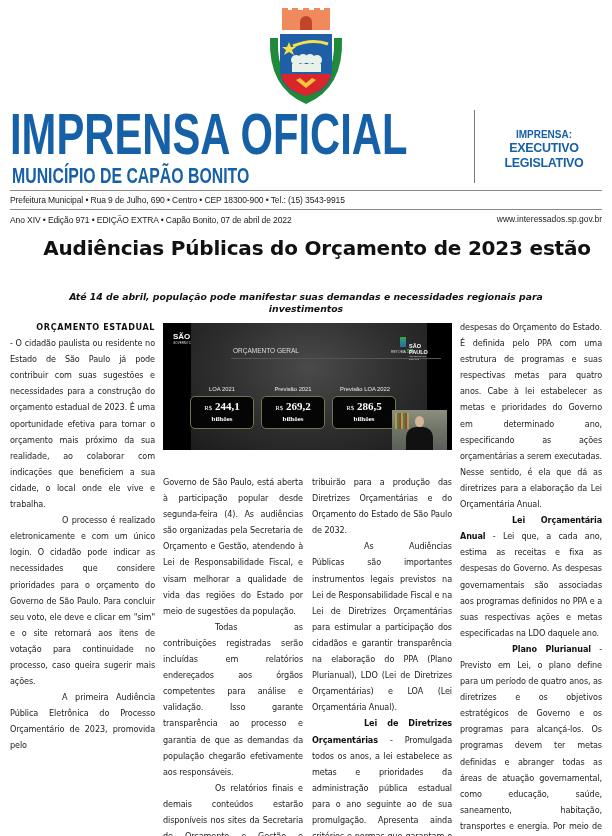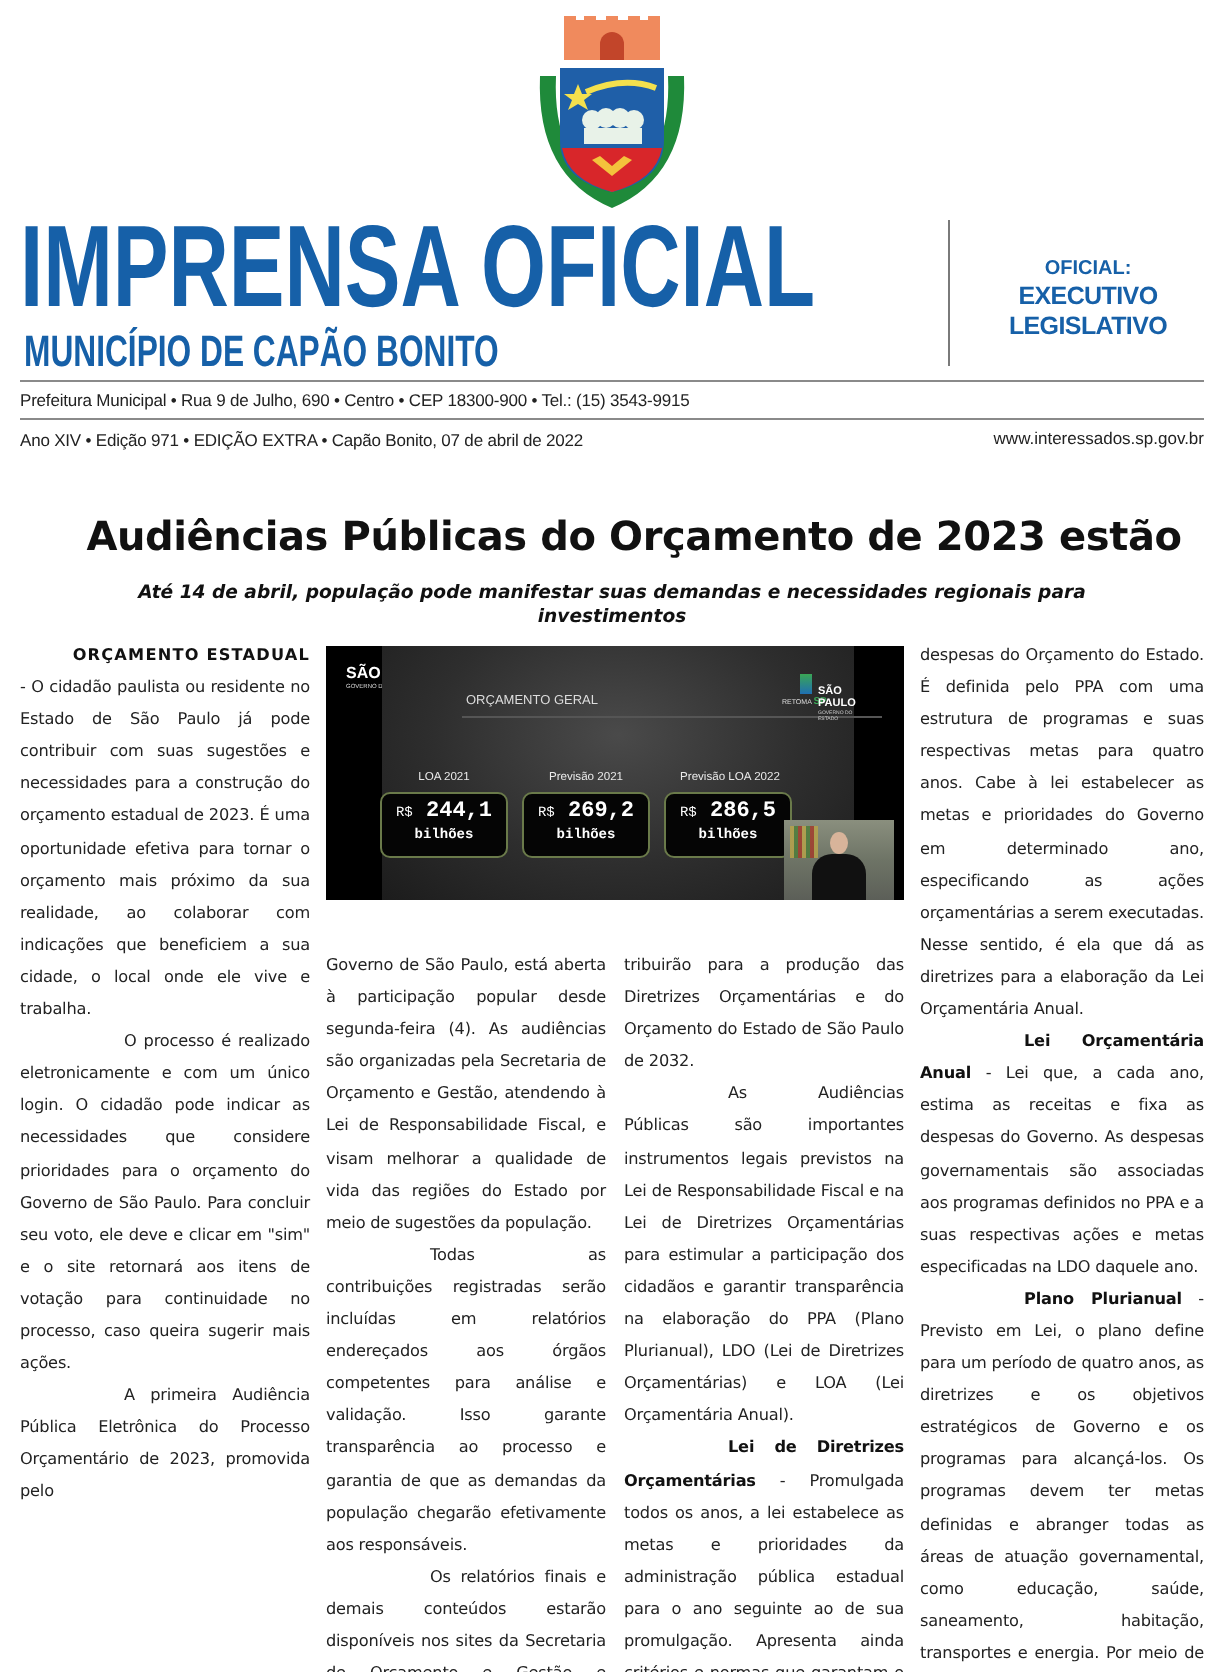--- a/index.html
+++ b/index.html
@@ -32,21 +32,21 @@
 
   .hrule { position: absolute; left: 10px; width: 592px; height: 1px; background: #8a8a8a; }
   .info {
     position: absolute; left: 10px; font-family: "Liberation Sans", sans-serif;
     font-size: 8.5px; line-height: 10px; color: #222; white-space: nowrap; letter-spacing: -0.1px;
   }
   .site { position: absolute; right: 10px; top: 214px; font-family: "Liberation Sans", sans-serif; font-size: 8.5px; color: #222; }
 
   
   .headline {
-    position: absolute; left: 0; top: 258px; width: 612px; text-align: center;
+    position: absolute; left: 0; top: 238px; width: 612px; text-align: center;
     font-family: "DejaVu Sans", sans-serif; font-weight: bold; font-size: 20px; line-height: 21px; color: #111;
     letter-spacing: -0.2px;
     padding-left: 22px;
   }
   .deck {
     position: absolute; left: 40px; top: 291px; width: 532px; text-align: center;
     font-family: "DejaVu Sans", sans-serif; font-style: italic; font-size: 9.3px; line-height: 12px; color: #111; font-weight: bold;
   }
 
   
@@ -78,21 +78,21 @@
   .sp-logo-right { position: absolute; left: 227px; top: 20px; color: #fff; font-family: "Liberation Sans", sans-serif; font-weight: bold; font-size: 5.5px; }
   .sp-logo-right small { display: block; font-size: 2.5px; font-weight: normal; color: #ccc; }
   .retoma { position: absolute; left: 200px; top: 25px; color: #ddd; font-family: "Liberation Sans", sans-serif; font-size: 3.5px; }
   .retoma b { color: #3aa655; font-size: 5px; }
   .retoma-flag { position: absolute; left: 209px; top: 14px; width: 6px; height: 10px; background: linear-gradient(#3aa655, #1f6fb2); }
 
   .stat-label { position: absolute; top: 63px; width: 70px; text-align: center; color: #eaeaea; font-family: "Liberation Sans", sans-serif; font-size: 5.8px; }
   .stat-box {
     position: absolute; top: 73px; width: 64px; height: 33px; background: #050505;
     border: 1px solid #6a7a4a; border-radius: 5px; text-align: center; color: #fff;
-    font-family: Liberation Mono, monospace;
+    font-family: Liberation Serif, serif;
   }
   .stat-box .v { display: block; margin-top: 3px; font-weight: bold; font-size: 11px; line-height: 13px; }
   .stat-box .v span { font-size: 7px; font-weight: normal; }
   .stat-box .u { display: block; font-weight: bold; font-size: 7px; line-height: 9px; }
 
   .interpreter {
     position: absolute; left: 229px; top: 87px; width: 55px; height: 40px;
     background: linear-gradient(180deg, #8a8f7e 0%, #6e7466 50%, #5c5f58 100%);
   }
   .interpreter .shelf { position: absolute; left: 3px; top: 3px; width: 14px; height: 16px; background: repeating-linear-gradient(90deg, #b6a24a 0 2px, #4d7c3a 2px 4px, #a23c2c 4px 6px); opacity: 0.85; }
@@ -129,21 +129,21 @@
     <path d="M19 66 H69 Q66 82 44 88 Q22 82 19 66 Z" fill="#d8262a"></path>
     <path d="M34 72 L44 80 L54 72 L50 70 L44 75 L38 70 Z" fill="#f4c23c"></path>
   </svg>
 </div>
 
 <div class="title-main">IMPRENSA OFICIAL</div>
 <div class="title-sub">MUNICÍPIO DE CAPÃO BONITO</div>
 
 <div class="vsep"></div>
 <div class="poderes">
-  <div class="lbl">OFICIAL:</div>
+  <div class="lbl">IMPRENSA:</div>
   <div class="val">EXECUTIVO</div>
   <div class="val">LEGISLATIVO</div>
 </div>
 
 <div class="hrule" style="top:190px"></div>
 <div class="info" style="top:195px">Prefeitura Municipal • Rua 9 de Julho, 690 • Centro • CEP 18300-900 • Tel.: (15) 3543-9915</div>
 <div class="hrule" style="top:209px"></div>
 <div class="info" style="top:215px">Ano XIV • Edição 971 • EDIÇÃO EXTRA • Capão Bonito, 07 de abril de 2022</div>
 <div class="site">www.interessados.sp.gov.br</div>
 

